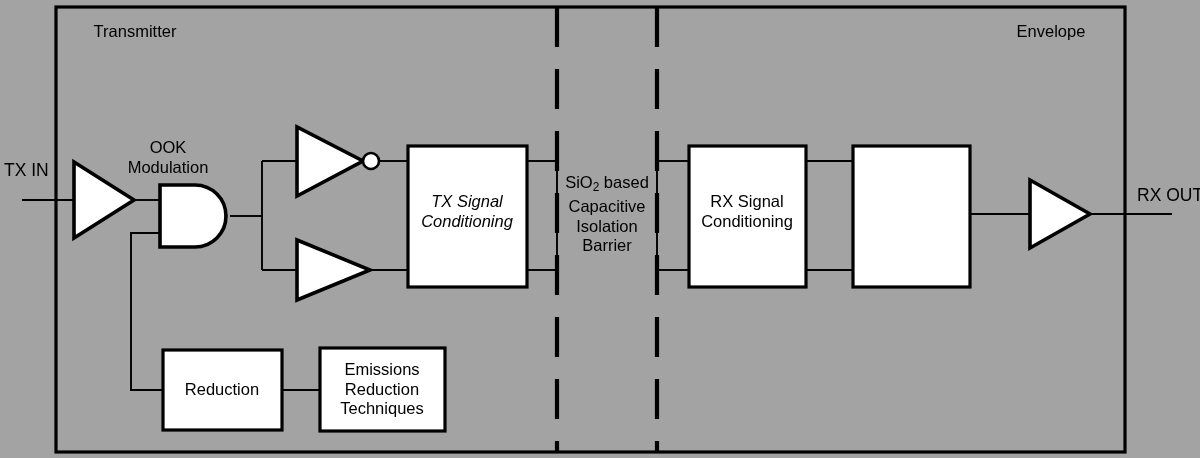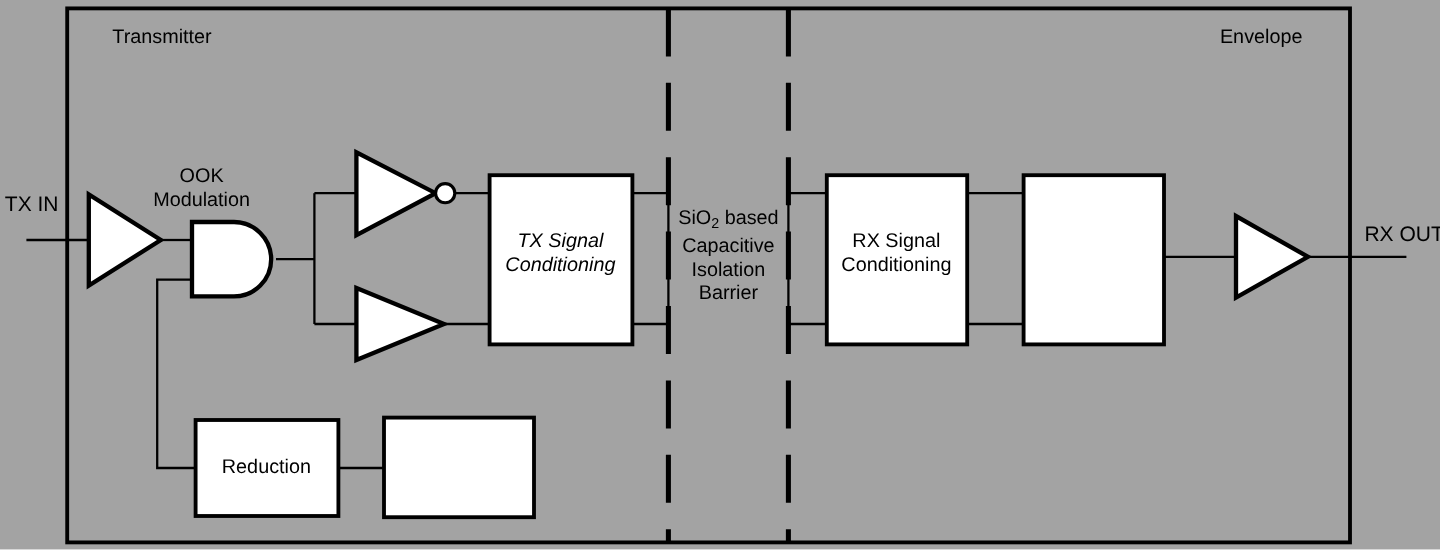--- a/index.html
+++ b/index.html
@@ -130,20 +130,23 @@
 
   <div class="lbl blockText ctr" style="left:467px; top:192px;font-style:italic;">TX Signal
 Conditioning</div>
 
   <div class="lbl blockText ctr" style="left:747px; top:192px;">RX Signal
 Conditioning</div>
 
 
   <div class="lbl blockText ctr" style="left:222px; top:380px;">Reduction</div>
 
+  <div class="lbl blockText ctr" style="left:382px; top:360px;">Emissions
+Reduction
+Techniques</div>
 
   <div class="lbl barrierText ctr" style="left:607px; top:173px; white-space:normal; width:120px;">
     <div><span>SiO</span><sub>2</sub><span> based</span></div>
     <div>Capacitive</div>
     <div>Isolation</div>
     <div>Barrier</div>
   </div>
 
 </div>
 

